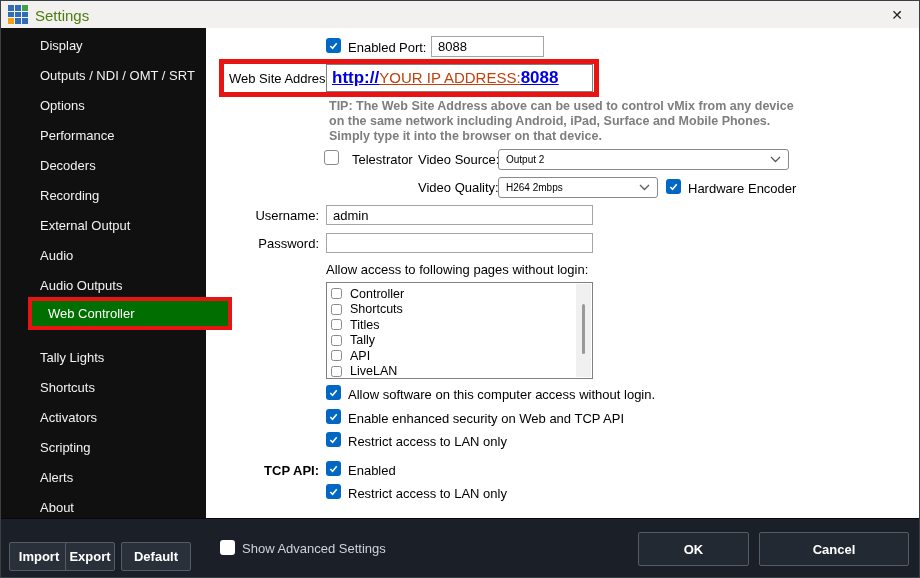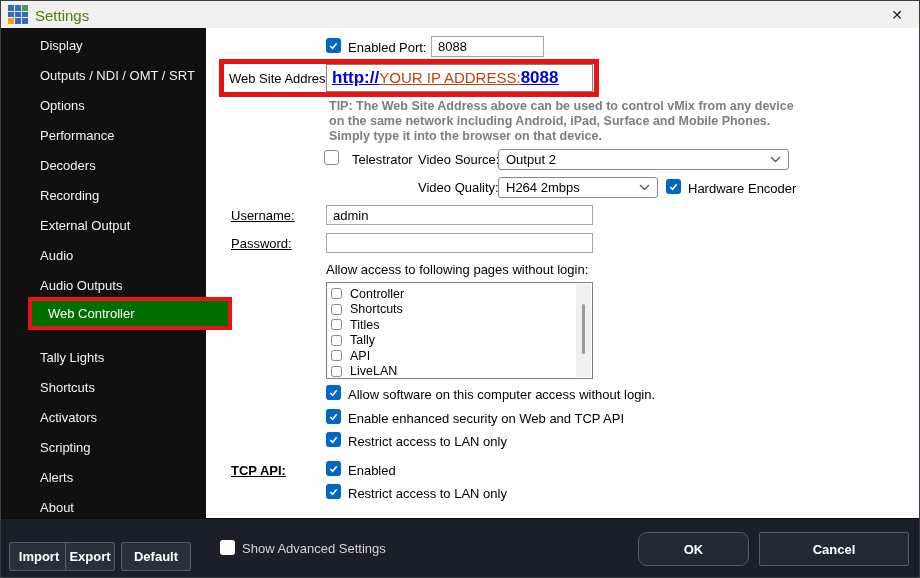--- a/index.html
+++ b/index.html
@@ -33,43 +33,43 @@
   
   .bottombar { position:absolute; left:0; top:517px; width:920px; height:61px;
     background:#1a1f28; border-top:1px solid #06080b; }
   .dark-btn { position:absolute; background:#2a303a; border:1px solid #565c66;
     color:#ffffff; font-weight:bold; font-size:13px; border-radius:2px;
     display:flex; align-items:center; justify-content:center; cursor:default;
     font-family:"Liberation Sans", sans-serif; }
   .btn-import { left:8px; top:23px; width:60px; height:29px; }
   .btn-export { left:64px; top:23px; width:50px; height:29px; }
   .btn-default { left:120px; top:23px; width:70px; height:29px; }
-  .btn-ok { left:637px; top:13px; width:111px; height:34px; background:#232933;border-radius:9px; }
+  .btn-ok { left:637px; top:13px; width:111px; height:34px; background:#232933; }
   .btn-cancel { left:758px; top:13px; width:150px; height:34px; background:#232933; }
   .adv-label { position:absolute; left:241px; top:22px; color:#cfd2d6; font-size:13px; }
   .adv-cb { position:absolute; left:219px; top:21px; }
 
   
   .cb { width:15px; height:15px; border-radius:3px; position:absolute;
     display:flex; align-items:center; justify-content:center; }
   .cb.checked { background:#0067c4; }
   .cb.unchecked { background:#ffffff; border:1px solid #8a8a8a; }
   .cb svg { width:11px; height:11px; }
   .cb-small { width:11px; height:11px; border-radius:2.5px; background:#fff;
     border:1px solid #8a8a8a; flex:0 0 auto; }
 
   
   .lbl { position:absolute; font-size:13px; color:#000; white-space:nowrap; }
-  .lbl-right { text-align:left; width:88px; left:230px;text-decoration:underline; }
+  .lbl-right { text-align:right; width:88px; left:230px; }
   .txt { position:absolute; border:1px solid #a5a5a5; background:#fff;
     font-size:13px; padding:0 6px; font-family:"Liberation Sans", sans-serif;
     color:#000; border-radius:0; outline:none; }
   .combo { position:absolute; border:1px solid #8a8a8a; border-radius:3px;
     background:#fff; display:flex; align-items:center; padding:0 7px;
-    font-size:13px; color:#000; }
+    font-size:10px; color:#000; }
   .combo .chev { margin-left:auto; display:flex; align-items:center; }
 
   
   .red-box-web { position:absolute; left:218px; top:58px; width:380px; height:38px;
     border:5px solid #e81414; background:transparent; }
   .weblabel { position:absolute; left:228px; top:70px; font-size:13px; color:#000; }
   .linkbox { position:absolute; left:325px; top:63px; width:267px; height:28px;
     border:1px solid #808080; background:#fff; display:flex; align-items:center; padding-left:5px; }
   .linkbox a { text-decoration:underline; white-space:nowrap; }
   .url-scheme, .url-port { color:#0000e6; font-weight:bold; font-size:17px; text-decoration:underline; }

